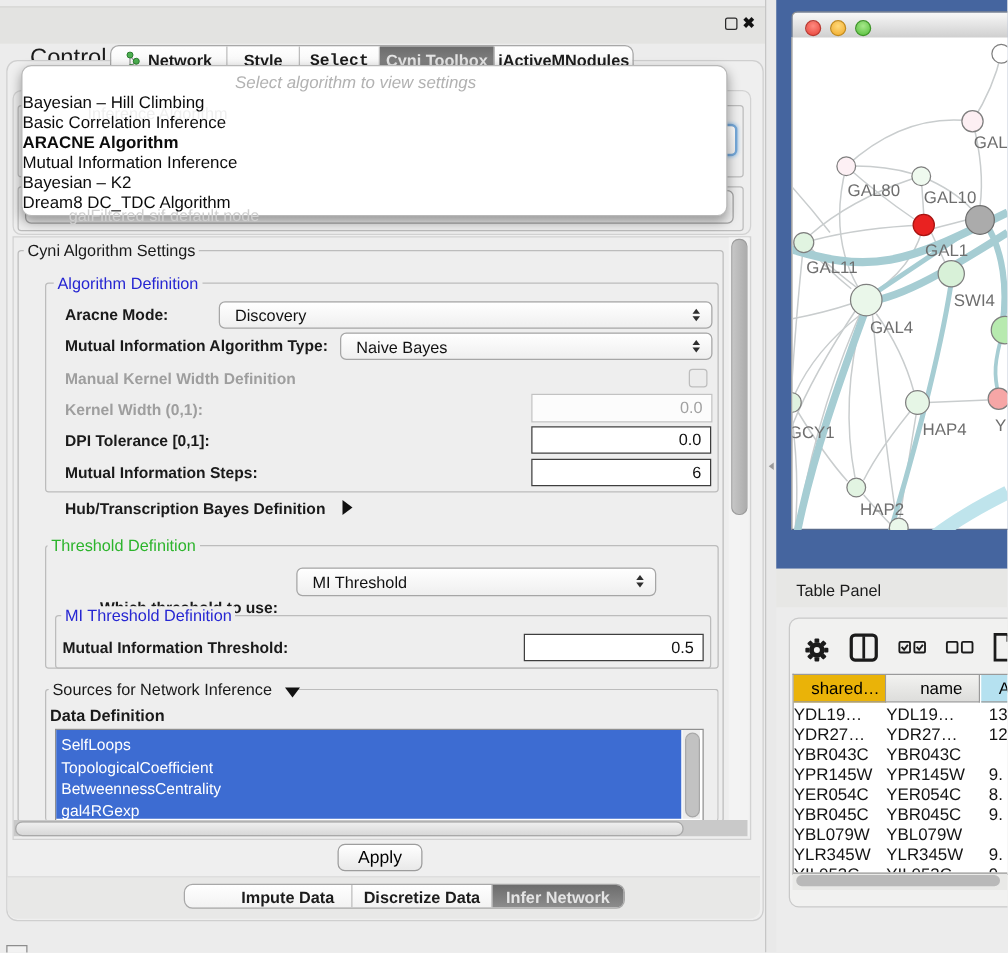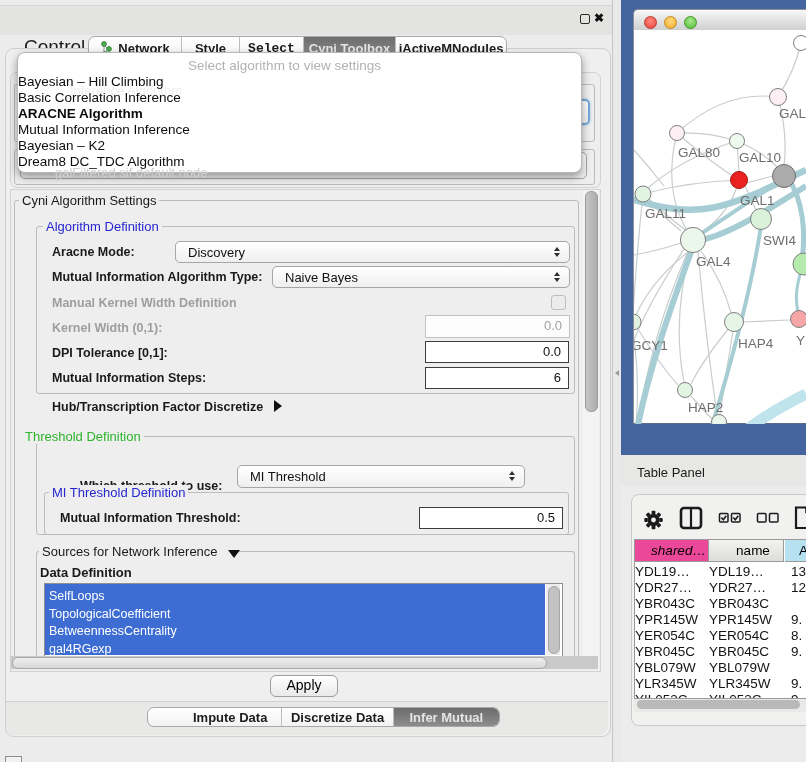--- a/index.html
+++ b/index.html
@@ -91,35 +91,35 @@
 
 <div class="lbl dis" style="left:52px;top:321px;">Kernel Width (0,1):</div>
 <div class="inp" style="left:425px;top:315px;width:136px;height:19px;border:1px solid #c2c2c2;background:#fcfcfc;color:#a2a2a2;padding-right:7px;padding-top:2px;">0.0</div>
 
 <div class="lbl" style="left:52px;top:346px;">DPI Tolerance [0,1]:</div>
 <div class="inp" style="left:425px;top:341px;width:135px;height:18px;border:1.5px solid #3e3e3e;padding-right:7px;padding-top:2px;">0.0</div>
 
 <div class="lbl" style="left:52px;top:371px;">Mutual Information Steps:</div>
 <div class="inp" style="left:425px;top:367px;width:135px;height:18px;border:1.5px solid #3e3e3e;padding-right:7px;padding-top:2px;">6</div>
 
-<div class="lbl" style="left:52px;top:400px;font-size:12.5px;">Hub/Transcription Factor Discretize</div>
+<div class="lbl" style="left:52px;top:400px;font-size:12.5px;">Hub/Transcription Bayes Definition</div>
 <div class="abs" style="left:274px;top:400px;width:0;height:0;border-top:6px solid transparent;border-bottom:6px solid transparent;border-left:8px solid #111;"></div>
 
 <div class="grp" style="left:36px;top:436px;width:537px;height:97px;"></div>
-<div class="gt" style="left:22px;top:429px;color:#2cb42c;">Threshold Definition</div>
+<div class="gt" style="left:38px;top:429px;color:#2cb42c;">Threshold Definition</div>
 
 <div class="lbl" style="left:80px;top:459px;margin-top:20px;">Which threshold to use:</div>
-<div class="combo" style="left:237px;top:465px;width:286px;height:21px;">
+<div class="combo" style="left:237px;top:454px;width:286px;height:21px;">
     <div class="tx">MI Threshold</div>
     <div class="updn"></div>
   </div>
 
 <div class="grp" style="left:44px;top:492px;width:523px;height:41px;"></div>
 <div class="gt" style="left:49px;top:485px;color:#2626d2;">MI Threshold Definition</div>
-<div class="lbl" style="left:60px;top:511px;">Mutual Information Threshold:</div>
+<div class="lbl" style="left:50px;top:511px;">Mutual Information Threshold:</div>
 <div class="inp" style="left:419px;top:507px;width:135px;height:18px;border:1.5px solid #3e3e3e;padding-right:7px;padding-top:2px;">0.5</div>
 
 <div class="grp" style="left:36px;top:551px;width:537px;height:105px;border-bottom:none;"></div>
 <div class="gt" style="left:39px;top:544px;color:#1a1a1a;padding-right:18px;">Sources for Network Inference</div>
 <div class="abs" style="left:228px;top:550px;width:0;height:0;border-left:6.5px solid transparent;border-right:6.5px solid transparent;border-top:8px solid #111;"></div>
 <div class="lbl" style="left:40px;top:565px;font-size:13px;">Data Definition</div>
 
 <div class="abs" style="left:44px;top:583px;width:517px;height:73px;border:1px solid #8f8f8f;background:#fff;"></div>
 <div class="abs" style="left:45px;top:584px;width:500px;height:71px;background:#3d6cd2;"></div>
 <div class="abs" style="left:49px;top:588px;width:490px;font-size:12.5px;color:#fff;line-height:17.5px;">SelfLoops<br>TopologicalCoefficient<br>BetweennessCentrality<br>gal4RGexp</div>
@@ -129,21 +129,21 @@
 <div class="abs" style="left:11px;top:656px;width:587px;height:13px;background:#c9c9c9;"></div>
 <div class="abs" style="left:12px;top:657px;width:533px;height:10px;background:linear-gradient(#efefef,#d8d8d8);border:1px solid #a9a9a9;border-radius:6px;"></div>
 
 <div class="abs" style="left:270px;top:675px;width:66px;height:19px;background:linear-gradient(#ffffff,#e9e9e9);border:1px solid #9d9d9d;border-radius:6px;text-align:center;font-size:14px;padding-top:1px;">Apply</div>
 
 <div class="abs" style="left:6px;top:701px;width:602px;height:33px;background:#e8e8e7;border-top:1px solid #d2d2d2;border-radius:0 0 8px 8px;"></div>
 
 <div class="seg" style="left:147px;top:707px;width:320px;height:18px;padding-left:31px;">
   <div style="width:103px;">Impute Data</div>
   <div style="width:111px;">Discretize Data</div>
-  <div class="sel" style="width:106px;">Infer Mutual</div>
+  <div class="sel" style="width:106px;">Infer Network</div>
 </div>
 
 <div class="abs" style="left:5px;top:756px;width:15px;height:12px;background:#f2f2f2;border:1.5px solid #8d8d8d;"></div>
 
 <div class="abs" style="left:612px;top:0;width:9px;height:762px;background:#e9e9e9;border-left:1px solid #c6c6c6;"></div>
 <div class="abs" style="left:615px;top:370px;width:0;height:0;border-top:3px solid transparent;border-bottom:3px solid transparent;border-right:4px solid #9a9a9a;"></div>
 
 <div class="abs" style="left:621px;top:0;width:185px;height:455px;background:#45659f;"></div>
 <div class="abs" style="left:633px;top:9px;width:173px;height:21px;background:linear-gradient(#f8f8f8,#cdcdcd);border:1px solid #8f8f8f;border-bottom:none;border-radius:5px 0 0 0;"></div>
 <div class="abs" style="left:644px;top:16px;width:11px;height:11px;border-radius:50%;background:radial-gradient(circle at 50% 35%,#ff8a80,#e74137);border:0.5px solid #b83a32;"></div>
@@ -255,21 +255,21 @@
 <path d="M90.3,23.5 l2,2.3 3,-4" stroke-width="1.6"></path>
 <path d="M102.3,23.5 l2,2.3 3,-4" stroke-width="1.6"></path>
 <rect x="126.5" y="19.5" width="8.5" height="8.5" rx="1"></rect>
 <rect x="138.5" y="19.5" width="8.5" height="8.5" rx="1"></rect>
 </g>
 <path d="M165,13.5 h10 l5,5 v15.5 h-15 z" fill="none" stroke="#1b1b1b" stroke-width="2.2"></path>
 <path d="M175,13.5 v5 h5" fill="none" stroke="#1b1b1b" stroke-width="1.6"></path>
 </svg>
 
 <div class="abs" style="left:634px;top:539px;width:172px;height:159px;background:#fff;border:1px solid #9a9a9a;border-right:none;"></div>
-<div class="abs" style="left:635px;top:540px;width:74px;height:22px;background:#ec4899;border-right:1px solid #9a9a9a;border-bottom:1px solid #9a9a9a;font-size:13.5px;text-align:center;padding-top:3px;padding-left:14px;box-sizing:border-box;white-space:nowrap;font-style:italic;">shared…</div>
+<div class="abs" style="left:635px;top:540px;width:74px;height:22px;background:#eab308;border-right:1px solid #9a9a9a;border-bottom:1px solid #9a9a9a;font-size:13.5px;text-align:left;padding-top:3px;padding-left:14px;box-sizing:border-box;white-space:nowrap;">shared…</div>
 <div class="abs" style="left:709px;top:540px;width:75px;height:22px;background:linear-gradient(#f2f2f0,#dddddb);border-right:1px solid #9a9a9a;border-bottom:1px solid #9a9a9a;font-size:13.5px;text-align:center;padding-top:3px;padding-left:14px;box-sizing:border-box;">name</div>
 <div class="abs" style="left:785px;top:540px;width:21px;height:22px;background:#b5e1f0;border-bottom:1px solid #9a9a9a;font-size:13.5px;padding-top:3px;padding-left:14px;box-sizing:border-box;overflow:hidden;">A</div>
 <div class="abs" style="left:635px;top:563.5px;width:171px;height:134px;overflow:hidden;font-size:13.5px;color:#141414;">
 <div class="trow">
       <span>YDL19…</span>
       <span>YDL19…</span>
       <i>13</i>
     </div>
 <div class="trow">
       <span>YDR27…</span>
@@ -312,14 +312,14 @@
       <i>9.</i>
     </div>
 </div>
 
 <div class="abs" style="left:634px;top:698px;width:172px;height:13px;background:#e9e9e7;border-top:1px solid #9a9a9a;"></div>
 <div class="abs" style="left:637px;top:700px;width:163px;height:9px;background:#b9b9b9;border-radius:5px;"></div>
 
 <div class="abs" style="left:17px;top:52px;width:563px;height:119px;background:#ffffff;border:1px solid #b8b8b8;border-radius:8px;box-shadow:0 4px 9px rgba(0,0,0,0.38);"></div>
 <div class="abs" style="left:70px;top:83px;font-size:13px;color:#efefef;">Inference Algorithm</div>
 <div class="abs" style="left:55px;top:165px;font-size:13px;color:#cfcfcf;">galFiltered sif default node</div>
-<div class="abs" style="left:17px;top:58px;width:535px;text-align:center;font-size:13.5px;color:#b2b2b2;">Select algorithm to view settings</div>
+<div class="abs" style="left:17px;top:58px;width:535px;text-align:center;font-size:13.5px;color:#b2b2b2;font-style:italic;">Select algorithm to view settings</div>
 <div class="abs" style="left:18px;top:73.5px;font-size:13.5px;color:#0c0c0c;line-height:16px;">Bayesian – Hill Climbing<br>Basic Correlation Inference<br><b>ARACNE Algorithm</b><br>Mutual Information Inference<br>Bayesian – K2<br>Dream8 DC_TDC Algorithm</div>
 
 </body></html>

